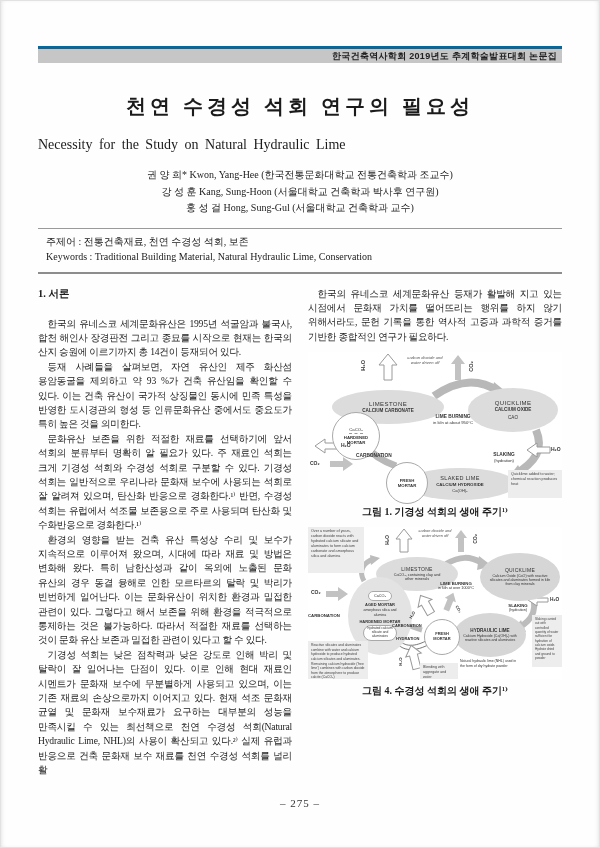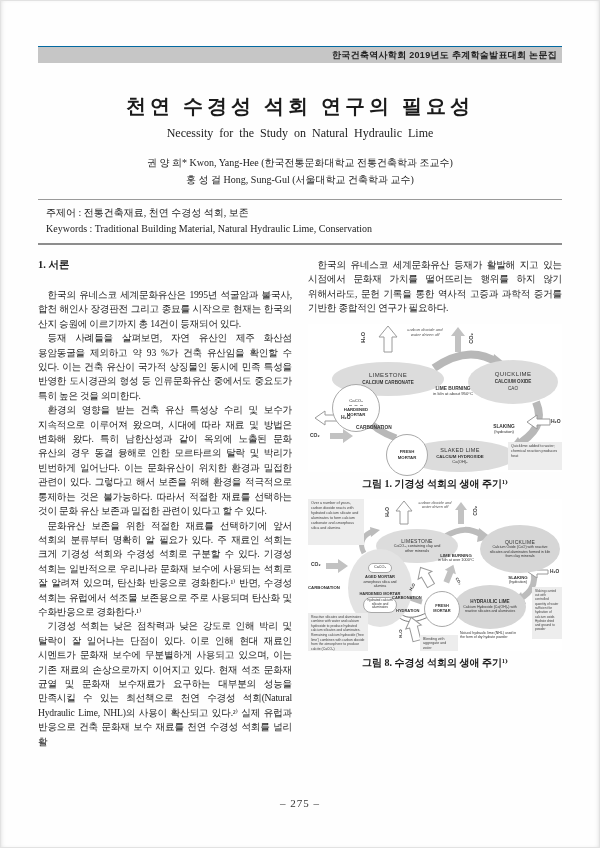--- a/index.html
+++ b/index.html
@@ -5,27 +5,27 @@
   * { margin:0; padding:0; box-sizing:border-box; }
   html,body { background:#ffffff; }
   .page {
     position:relative; width:600px; height:848px; margin:0 auto;
     background:#fefefe; overflow:hidden;
     box-shadow: inset 0 0 0 1px #e2e2e2, inset 3px 0 6px -4px #bbb, inset -3px 0 6px -4px #bbb;
     font-family:"Liberation Serif","DejaVu Serif",serif; color:#1b1b1b;
   }
   .content { padding:0 38px; }
   .header-bar {
-    margin-top:46px; height:17px; background:#c6c6c6; border-top:1px solid #0369a1;
+    margin-top:46px; height:17px; background:#c6c6c6; border-top:3px solid #0369a1;
     display:flex; align-items:center; justify-content:flex-end; padding-right:5px;
     font-family:"Liberation Sans","DejaVu Sans",sans-serif;
   }
   .header-bar span { font-size:9px; font-weight:bold; color:#222; letter-spacing:0.3px; }
   .title-ko { margin-top:30px; text-align:center; font-size:20px; font-weight:bold; letter-spacing:4px; }
-  .title-en { margin-top:6px; text-align:center; font-size:12px; font-weight:normal; word-spacing:3px; }
+  .title-en { margin-top:17px; text-align:left; font-size:14px; font-weight:normal; word-spacing:3px; }
   .authors { margin-top:14px; text-align:center; font-size:10px; line-height:16.5px; }
   .keywords-box {
     margin-top:11px; border-top:1px solid #9a9a9a; border-bottom:2px solid #8d8d8d;
     padding:5px 8px 7px; font-size:10px; line-height:15.5px;
   }
   .columns { margin-top:13px; display:flex; gap:16px; }
   .col { width:254px; }
   .sec-heading { font-size:10.5px; font-weight:bold; margin-bottom:16px; }
   .col p {
     font-size:9.6px; line-height:14.4px; text-indent:1em; text-align:justify;
@@ -65,36 +65,37 @@
 
     <div class="header-bar">
       <span>한국건축역사학회 2019년도 추계학술발표대회 논문집</span>
     </div>
 
     <div class="title-ko">천연 수경성 석회 연구의 필요성</div>
     <div class="title-en">Necessity for the Study on Natural Hydraulic Lime</div>
 
     <div class="authors">
       <div>권 양 희* Kwon, Yang-Hee (한국전통문화대학교 전통건축학과 조교수)</div>
+      <div>강 성 훈 Kang, Sung-Hoon (서울대학교 건축학과 박사후 연구원)</div>
       <div>홍 성 걸 Hong, Sung-Gul (서울대학교 건축학과 교수)</div>
     </div>
 
     <div class="keywords-box">
       <div>주제어 : 전통건축재료, 천연 수경성 석회, 보존</div>
       <div>Keywords : Traditional Building Material, Natural Hydraulic Lime, Conservation</div>
     </div>
 
     <div class="columns">
 
       <div class="col">
         <div class="sec-heading">1. 서론</div>
         <p>한국의 유네스코 세계문화유산은 1995년 석굴암과 불국사, 합천 해인사 장경판전 그리고 종묘를 시작으로 현재는 한국의 산지 승원에 이르기까지 총 14건이 등재되어 있다.</p>
         <p>등재 사례들을 살펴보면, 자연 유산인 제주 화산섬 용암동굴을 제외하고 약 93 %가 건축 유산임을 확인할 수 있다. 이는 건축 유산이 국가적 상징물인 동시에 민족 특성을 반영한 도시경관의 형성 등 인류문화유산 중에서도 중요도가 특히 높은 것을 의미한다.</p>
+        <p>문화유산 보존을 위한 적절한 재료를 선택하기에 앞서 석회의 분류부터 명확히 알 필요가 있다. 주 재료인 석회는 크게 기경성 석회와 수경성 석회로 구분할 수 있다. 기경성 석회는 일반적으로 우리나라 문화재 보수에 사용되는 석회로 잘 알려져 있으며, 탄산화 반응으로 경화한다.¹⁾ 반면, 수경성 석회는 유럽에서 석조물 보존용으로 주로 사용되며 탄산화 및 수화반응으로 경화한다.¹⁾</p>
         <p>환경의 영향을 받는 건축 유산 특성상 수리 및 보수가 지속적으로 이루어져 왔으며, 시대에 따라 재료 및 방법은 변화해 왔다. 특히 남한산성과 같이 옥외에 노출된 문화 유산의 경우 동결 융해로 인한 모르타르의 탈락 및 박리가 빈번하게 일어난다. 이는 문화유산이 위치한 환경과 밀접한 관련이 있다. 그렇다고 해서 보존을 위해 환경을 적극적으로 통제하는 것은 불가능하다. 따라서 적절한 재료를 선택하는 것이 문화 유산 보존과 밀접한 관련이 있다고 할 수 있다.</p>
-        <p>문화유산 보존을 위한 적절한 재료를 선택하기에 앞서 석회의 분류부터 명확히 알 필요가 있다. 주 재료인 석회는 크게 기경성 석회와 수경성 석회로 구분할 수 있다. 기경성 석회는 일반적으로 우리나라 문화재 보수에 사용되는 석회로 잘 알려져 있으며, 탄산화 반응으로 경화한다.¹⁾ 반면, 수경성 석회는 유럽에서 석조물 보존용으로 주로 사용되며 탄산화 및 수화반응으로 경화한다.¹⁾</p>
         <p>기경성 석회는 낮은 점착력과 낮은 강도로 인해 박리 및 탈락이 잘 일어나는 단점이 있다. 이로 인해 현대 재료인 시멘트가 문화재 보수에 무분별하게 사용되고 있으며, 이는 기존 재료의 손상으로까지 이어지고 있다. 현재 석조 문화재 균열 및 문화재 보수재료가 요구하는 대부분의 성능을 만족시킬 수 있는 최선책으로 천연 수경성 석회(Natural Hydraulic Lime, NHL)의 사용이 확산되고 있다.²⁾ 실제 유럽과 반응으로 건축 문화재 보수 재료를 천연 수경성 석회를 널리 활</p>
       </div>
 
       <div class="col">
         <p>한국의 유네스코 세계문화유산 등재가 활발해 지고 있는 시점에서 문화재 가치를 떨어뜨리는 행위를 하지 않기 위해서라도, 문헌 기록을 통한 역사적 고증과 과학적 증거를 기반한 종합적인 연구가 필요하다.</p>
 
         <div class="fig fig1">
           <svg class="underlay" width="254" height="148" viewBox="0 0 254 148">
             <path d="M 126 44 C 150 27 172 27 190 39" fill="none" stroke="#b8b8b8" stroke-width="8"></path>
             <polygon points="186,30 202,43 184,48" fill="#b8b8b8"></polygon>
@@ -251,20 +252,20 @@
           </div>
 
           <div class="lbl bold" style="left:84px; top:97px; font-size:4px;">CARBONATION</div>
           <div class="lbl bold" style="left:88px; top:110px; font-size:4px;">HYDRATION</div>
           <div class="lbl rot bold" style="left:88px; top:132px; font-size:4.3px;">H₂O</div>
 
           <div class="lbl" style="left:152px; top:132px; width:62px; font-size:3.5px; line-height:1.35;">Natural hydraulic lime (NHL) used in the form of dry hydrate powder</div>
           <div class="notebox" style="left:112px; top:136px; width:38px; height:16px; font-size:3.6px;">Blending with aggregate and water</div>
           <div class="notebox" style="left:0; top:114px; width:60px; height:38px; font-size:3.4px;">Reactive silicates and aluminates combine with water and calcium hydroxide to produce hydrated calcium silicates and aluminates. Remaining calcium hydroxide ('free lime') combines with carbon dioxide from the atmosphere to produce calcite (CaCO₃)</div>
         </div>
-        <div class="fig-caption">그림 8. 수경성 석회의 생애 주기¹⁾</div>
+        <div class="fig-caption">그림 4. 수경성 석회의 생애 주기¹⁾</div>
 
       </div>
     </div>
   </div>
 
   <div class="page-number">– 275 –</div>
 </div>
 
 </body></html>

